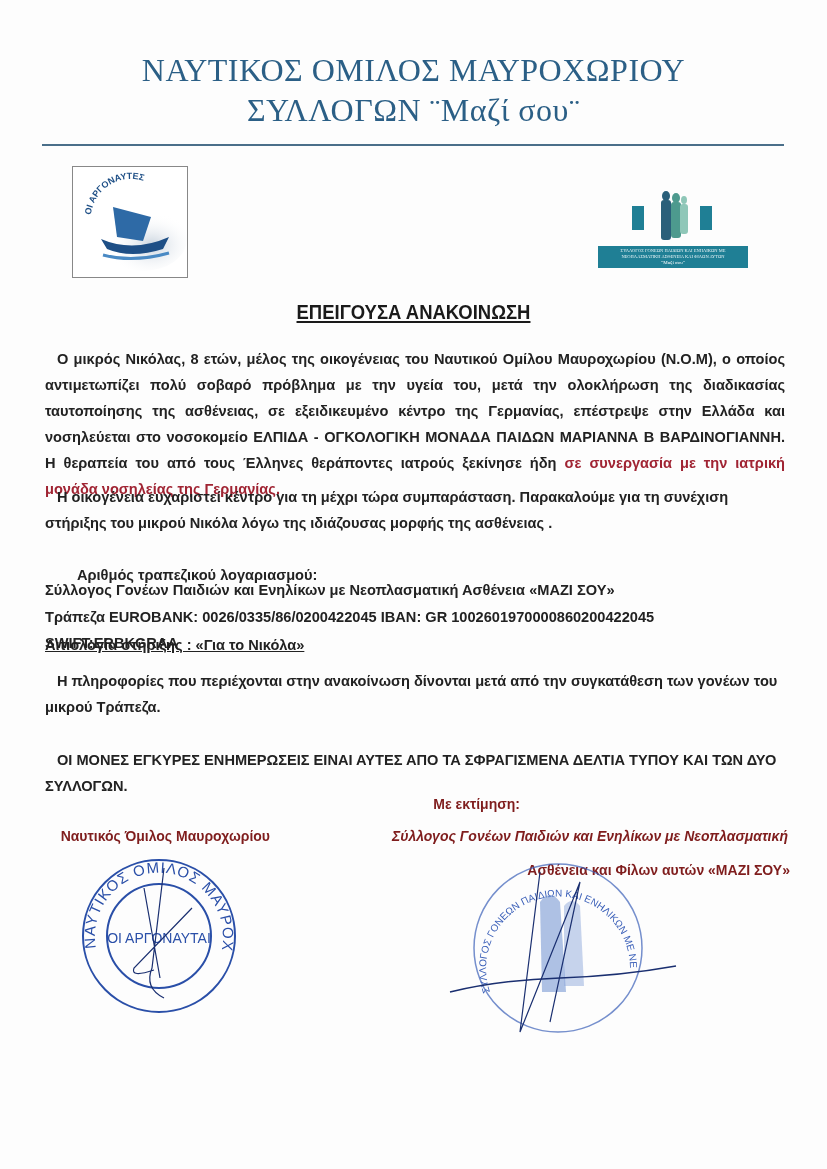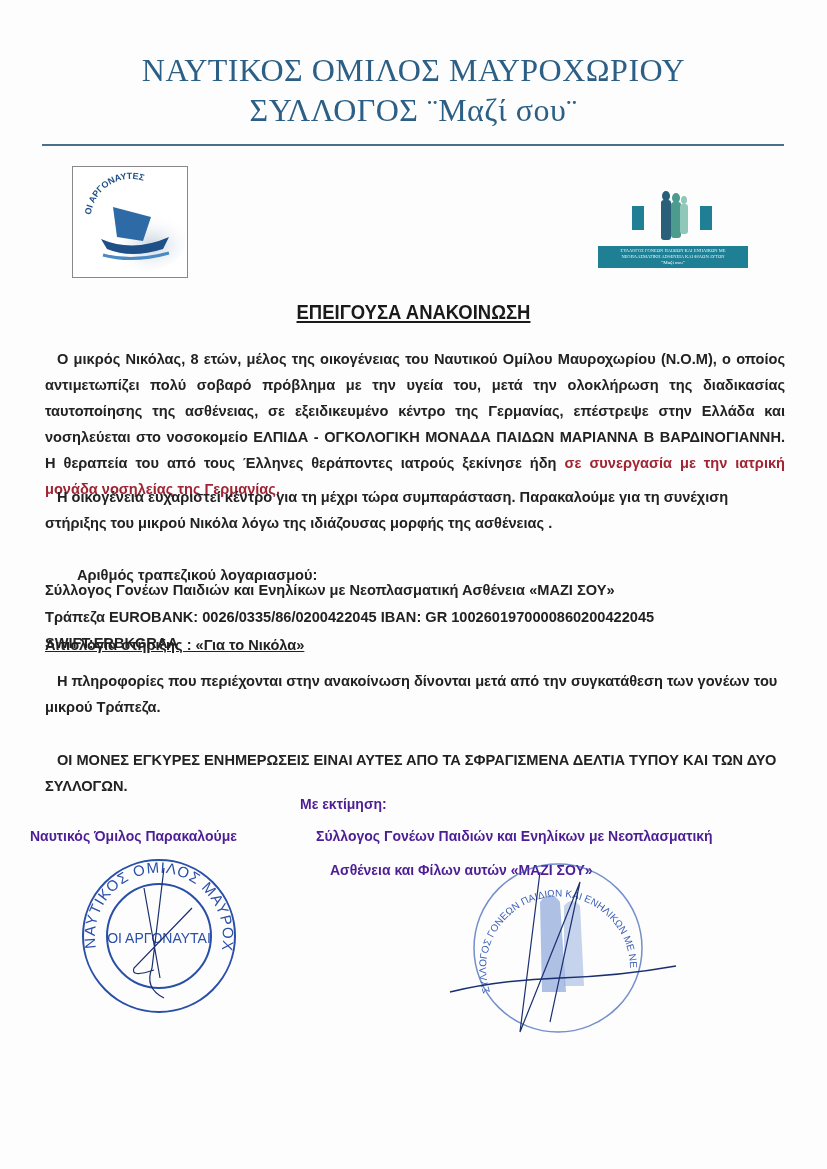--- a/index.html
+++ b/index.html
@@ -11,28 +11,28 @@
   .hdr2 { top:92px; }
   .rule { position:absolute; left:42px; top:144px; width:742px; height:2px; background:#4a6f8a; }
   .logo-left { position:absolute; left:72px; top:166px; width:114px; height:110px; border:1px solid #888; background:#fff; }
   .logo-right { position:absolute; left:598px; top:182px; width:150px; height:88px; }
   .title { position:absolute; left:0; width:827px; top:300px; text-align:center; font-size:21px; font-weight:bold;
            text-decoration:underline; color:#1a1a1a; transform:scaleX(0.88); }
   .p { position:absolute; left:45px; width:740px; font-size:14.6px; font-weight:bold; line-height:26px; color:#222; }
   .just { text-align:justify; text-align-last:left; }
   .red { color:#a02433; }
   .u { text-decoration:underline; }
-  .sig { position:absolute; font-size:14px; font-weight:bold; color:#4c1d95; text-align:left; }
+  .sig { position:absolute; font-size:14px; font-weight:bold; color:#7f1d1d; text-align:right; }
   .stamp { position:absolute; }
 </style>
 </head>
 <body>
 
 <div class="hdr hdr1">ΝΑΥΤΙΚΟΣ ΟΜΙΛΟΣ ΜΑΥΡΟΧΩΡΙΟΥ</div>
-<div class="hdr hdr2">ΣΥΛΛΟΓΟΣ ¨Μαζί σου¨</div>
+<div class="hdr hdr2">ΣΥΛΛΟΓΩΝ ¨Μαζί σου¨</div>
 <div class="rule"></div>
 
 <div class="logo-left">
   <svg width="114" height="110" viewBox="0 0 114 110">
     <defs>
       <path id="arcL" d="M18,48 A40,40 0 0 1 96,40"></path>
       <radialGradient id="cloud" cx="0.6" cy="0.6" r="0.5">
         <stop offset="0" stop-color="#c9d3de"></stop>
         <stop offset="1" stop-color="#ffffff" stop-opacity="0"></stop>
       </radialGradient>
@@ -71,22 +71,22 @@
 
 <div class="p" style="top:562px;margin-left:32px;">Αριθμός τραπεζικού λογαριασμού:</div>
 <div class="p" style="top:569px;margin-top:8px;">Σύλλογος Γονέων Παιδιών και Ενηλίκων με Νεοπλασματική Ασθένεια «ΜΑΖΙ ΣΟΥ»</div>
 <div class="p" style="top:604px;">Τράπεζα  EUROBANK: 0026/0335/86/0200422045 IBAN: GR 1002601970000860200422045 SWIFT:ERBKGRAA</div>
 <div class="p u" style="top:632px;">Αιτιολογία στήριξης : «Για το Νικόλα»</div>
 
 <div class="p" style="top:668px; text-indent:12px;">Η πληροφορίες που περιέχονται στην ανακοίνωση δίνονται μετά από την συγκατάθεση των γονέων του μικρού Τράπεζα.</div>
 <div class="p" style="top:747px; text-indent:12px;">ΟΙ ΜΟΝΕΣ ΕΓΚΥΡΕΣ ΕΝΗΜΕΡΩΣΕΙΣ ΕΙΝΑΙ ΑΥΤΕΣ ΑΠΟ ΤΑ ΣΦΡΑΓΙΣΜΕΝΑ ΔΕΛΤΙΑ ΤΥΠΟΥ ΚΑΙ ΤΩΝ ΔΥΟ ΣΥΛΛΟΓΩΝ.</div>
 
 <div class="sig" style="left:300px; top:796px; width:220px;">Με εκτίμηση:</div>
-<div class="sig" style="left:30px; top:828px; width:240px;">Ναυτικός Όμιλος Παρακαλούμε</div>
-<div class="sig" style="left:316px; top:828px; width:460px;">Σύλλογος Γονέων Παιδιών και Ενηλίκων με Νεοπλασματική</div>
+<div class="sig" style="left:30px; top:828px; width:240px;">Ναυτικός Όμιλος Μαυροχωρίου</div>
+<div class="sig" style="left:328px; top:828px; width:460px;font-style:italic;">Σύλλογος Γονέων Παιδιών και Ενηλίκων με Νεοπλασματική</div>
 <div class="sig" style="left:330px; top:862px; width:460px;">Ασθένεια και Φίλων αυτών  «ΜΑΖΙ ΣΟΥ»</div>
 
 <div class="stamp" style="left:74px; top:848px;">
   <svg width="170" height="170" viewBox="0 0 170 170">
     <defs>
         <path id="ringL" d="M22,100 A64,64 0 1 1 148,100"></path>
       </defs>
     <circle cx="85" cy="88" r="76" fill="none" stroke="#2a4fa8" stroke-width="2"></circle>
     <circle cx="85" cy="88" r="52" fill="none" stroke="#2a4fa8" stroke-width="2"></circle>
     <text font-size="15" fill="#2a4fa8" font-family="Liberation Sans, sans-serif" letter-spacing="1">

